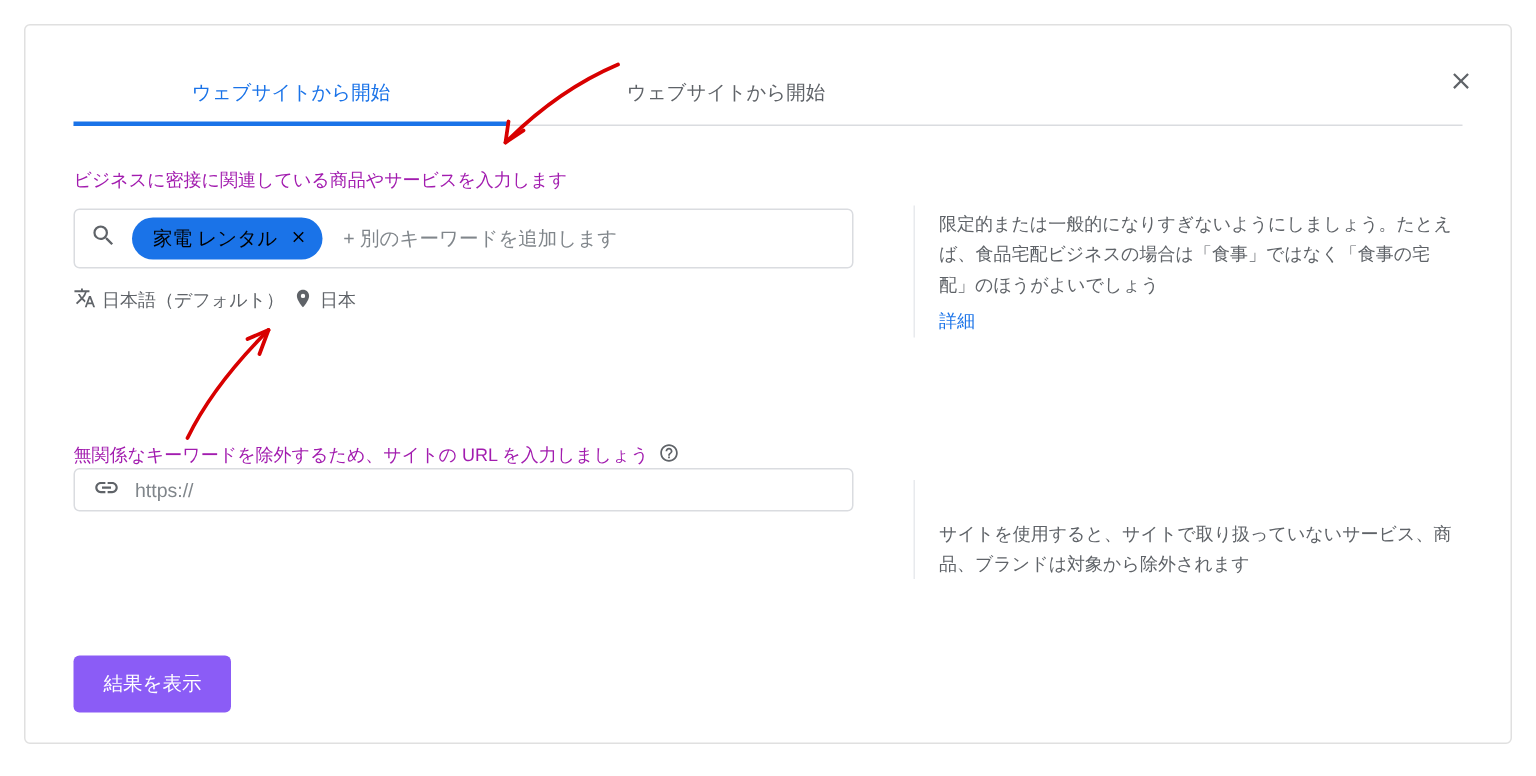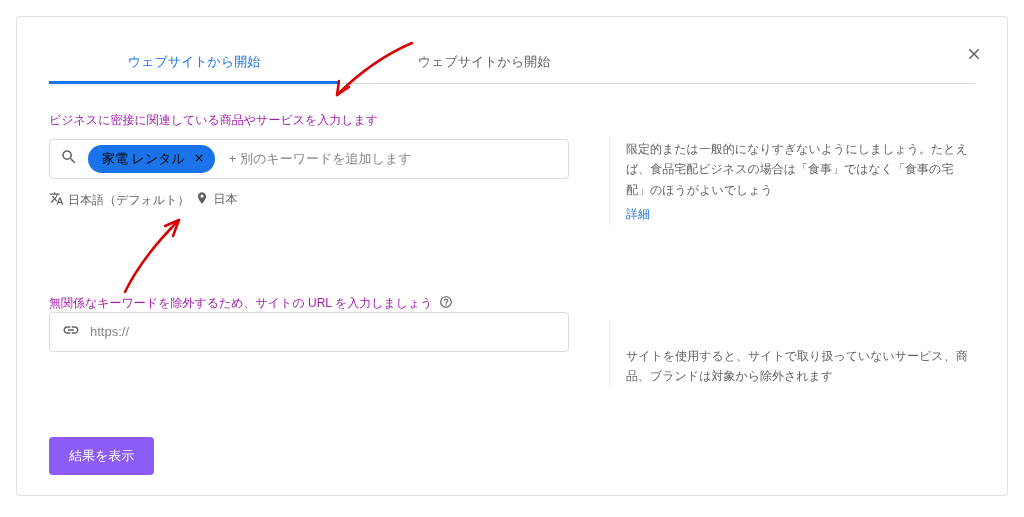--- a/index.html
+++ b/index.html
@@ -111,21 +111,21 @@
       cursor: pointer;
       line-height: 1;
     }
     .add-keyword {
       margin-left: 14px;
       font-size: 13px;
       color: #80868b;
     }
     .meta-row {
       display: flex;
-      align-items: flex-start;
+      align-items: center;
       gap: 6px;
       font-size: 12px;
       color: #5f6368;
     }
     .meta-item {
       display: flex;
       align-items: center;
       gap: 4px;
       cursor: pointer;
     }
@@ -149,21 +149,21 @@
     }
     .help-icon {
       color: #5f6368;
       font-size: 13px;
     }
     .url-input {
       display: flex;
       align-items: center;
       border: 1px solid #dadce0;
       border-radius: 4px;
-      height: 40px;
+      height: 29px;
       padding: 0 12px;
       font-size: 13px;
       color: #80868b;
     }
     .link-icon {
       color: #5f6368;
       margin-right: 10px;
     }
     .submit-btn {
       position: absolute;

